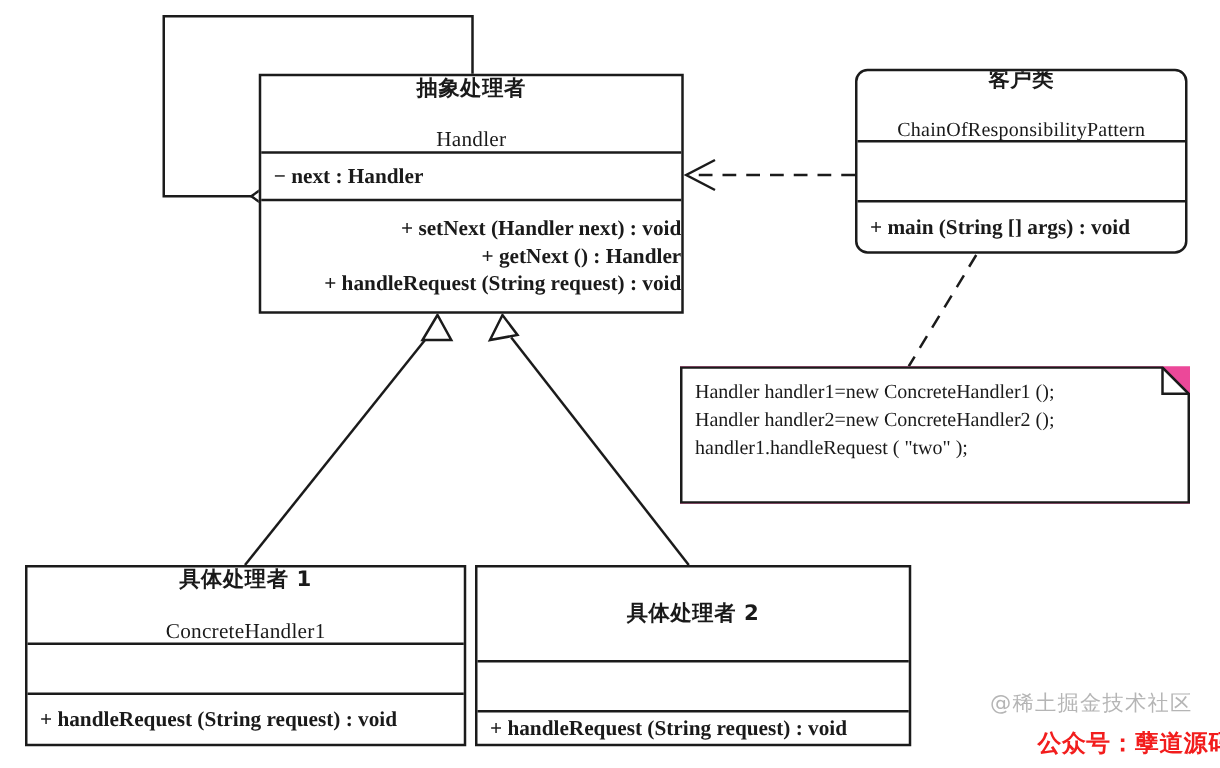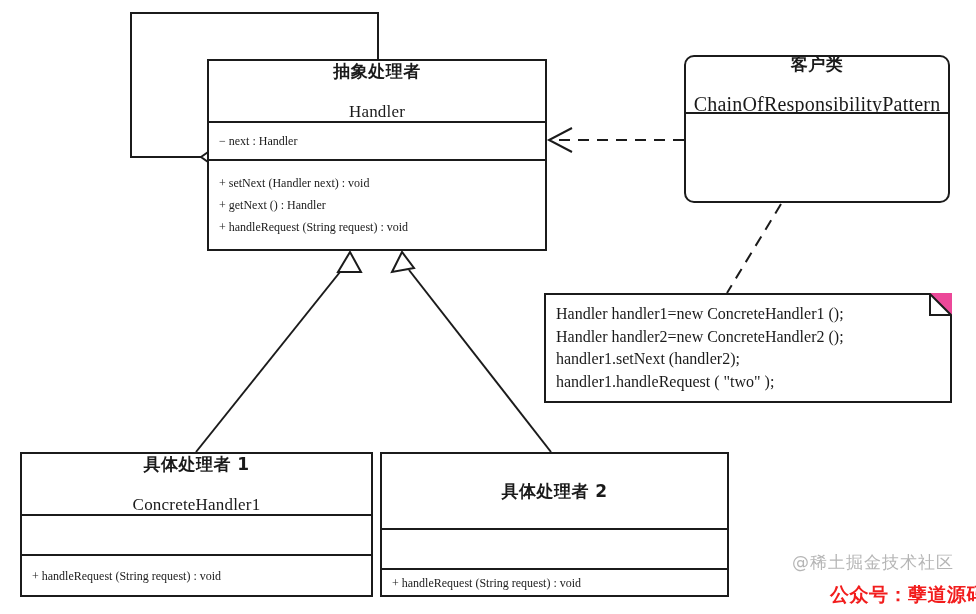--- a/index.html
+++ b/index.html
@@ -59,24 +59,25 @@
   }
   .en-name {
     font-family: "Liberation Serif", "DejaVu Serif", serif;
     font-size: 17px;
     line-height: 21px;
     letter-spacing: 0.2px;
     margin-top: 19px;
   }
   .member {
     font-family: "Liberation Serif", "DejaVu Serif", serif;
-    font-size: 12px;
+    font-size: 17px;
     line-height: 22px;
     white-space: nowrap;
     padding-left: 10px;
+    font-weight: bold;
   }
   .comp-members {
     display: flex;
     flex-direction: column;
     justify-content: center;
     padding: 4px 0;
   }
   .comp-empty {
     min-height: 34px;
   }
@@ -160,44 +161,46 @@
   </svg>
 
   <div class="uml-box" style="left:207px; top:59px; width:340px; height:192px;">
     <div class="compartment comp-title" style="height:60px;">
       <span class="cn-name">抽象处理者</span>
       <span class="en-name">Handler</span>
     </div>
     <div class="compartment comp-members" style="height:38px;">
       <span class="member">− next : Handler</span>
     </div>
-    <div class="compartment comp-members" style="flex:1;">
+    <div class="compartment comp-members" style="flex:1;align-items:flex-end;">
       <span class="member">+ setNext (Handler next) : void</span>
       <span class="member">+ getNext () : Handler</span>
       <span class="member">+ handleRequest (String request) : void</span>
     </div>
   </div>
 
   <div class="uml-box" style="left:684px; top:55px; width:266px; height:148px;border-radius:10px;">
     <div class="compartment comp-title" style="height:55px;">
       <span class="cn-name">客户类</span>
-      <span class="en-name" style="font-size:20px;">ChainOfResponsibilityPattern</span>
+      <span class="en-name" style="font-size:16px;">ChainOfResponsibilityPattern</span>
     </div>
     <div class="compartment comp-empty" style="height:48px;"></div>
+    <div class="compartment comp-members" style="flex:1;">
+      <span class="member">+ main (String [] args) : void</span>
+    </div>
   </div>
 
   <div class="note-box" style="left:544px; top:293px; width:408px; height:110px;">
     <svg width="408" height="110" viewBox="0 0 408 110" xmlns="http://www.w3.org/2000/svg" style="position:absolute;left:0;top:0;">
       <path d="M 1 1 L 386 1 L 407 22 L 407 109 L 1 109 Z" fill="#ffffff" stroke="#1b1b1b" stroke-width="2"></path>
       <path d="M 386 1 L 386 22 L 407 22" fill="none" stroke="#1b1b1b" stroke-width="2"></path>
     </svg>
     <div class="note-text">
       <span class="note-line">Handler handler1=new ConcreteHandler1 ();</span>
       <span class="note-line">Handler handler2=new ConcreteHandler2 ();</span>
-      <span class="note-line">handler1.setNext (handler2);</span>
       <span class="note-line">handler1.handleRequest (  "two"  );</span>
     </div>
   </div>
 
   <div class="uml-box" style="left:20px; top:452px; width:353px; height:145px;">
     <div class="compartment comp-title" style="height:60px;">
       <span class="cn-name">具体处理者 1</span>
       <span class="en-name">ConcreteHandler1</span>
     </div>
     <div class="compartment comp-empty" style="height:40px;"></div>

